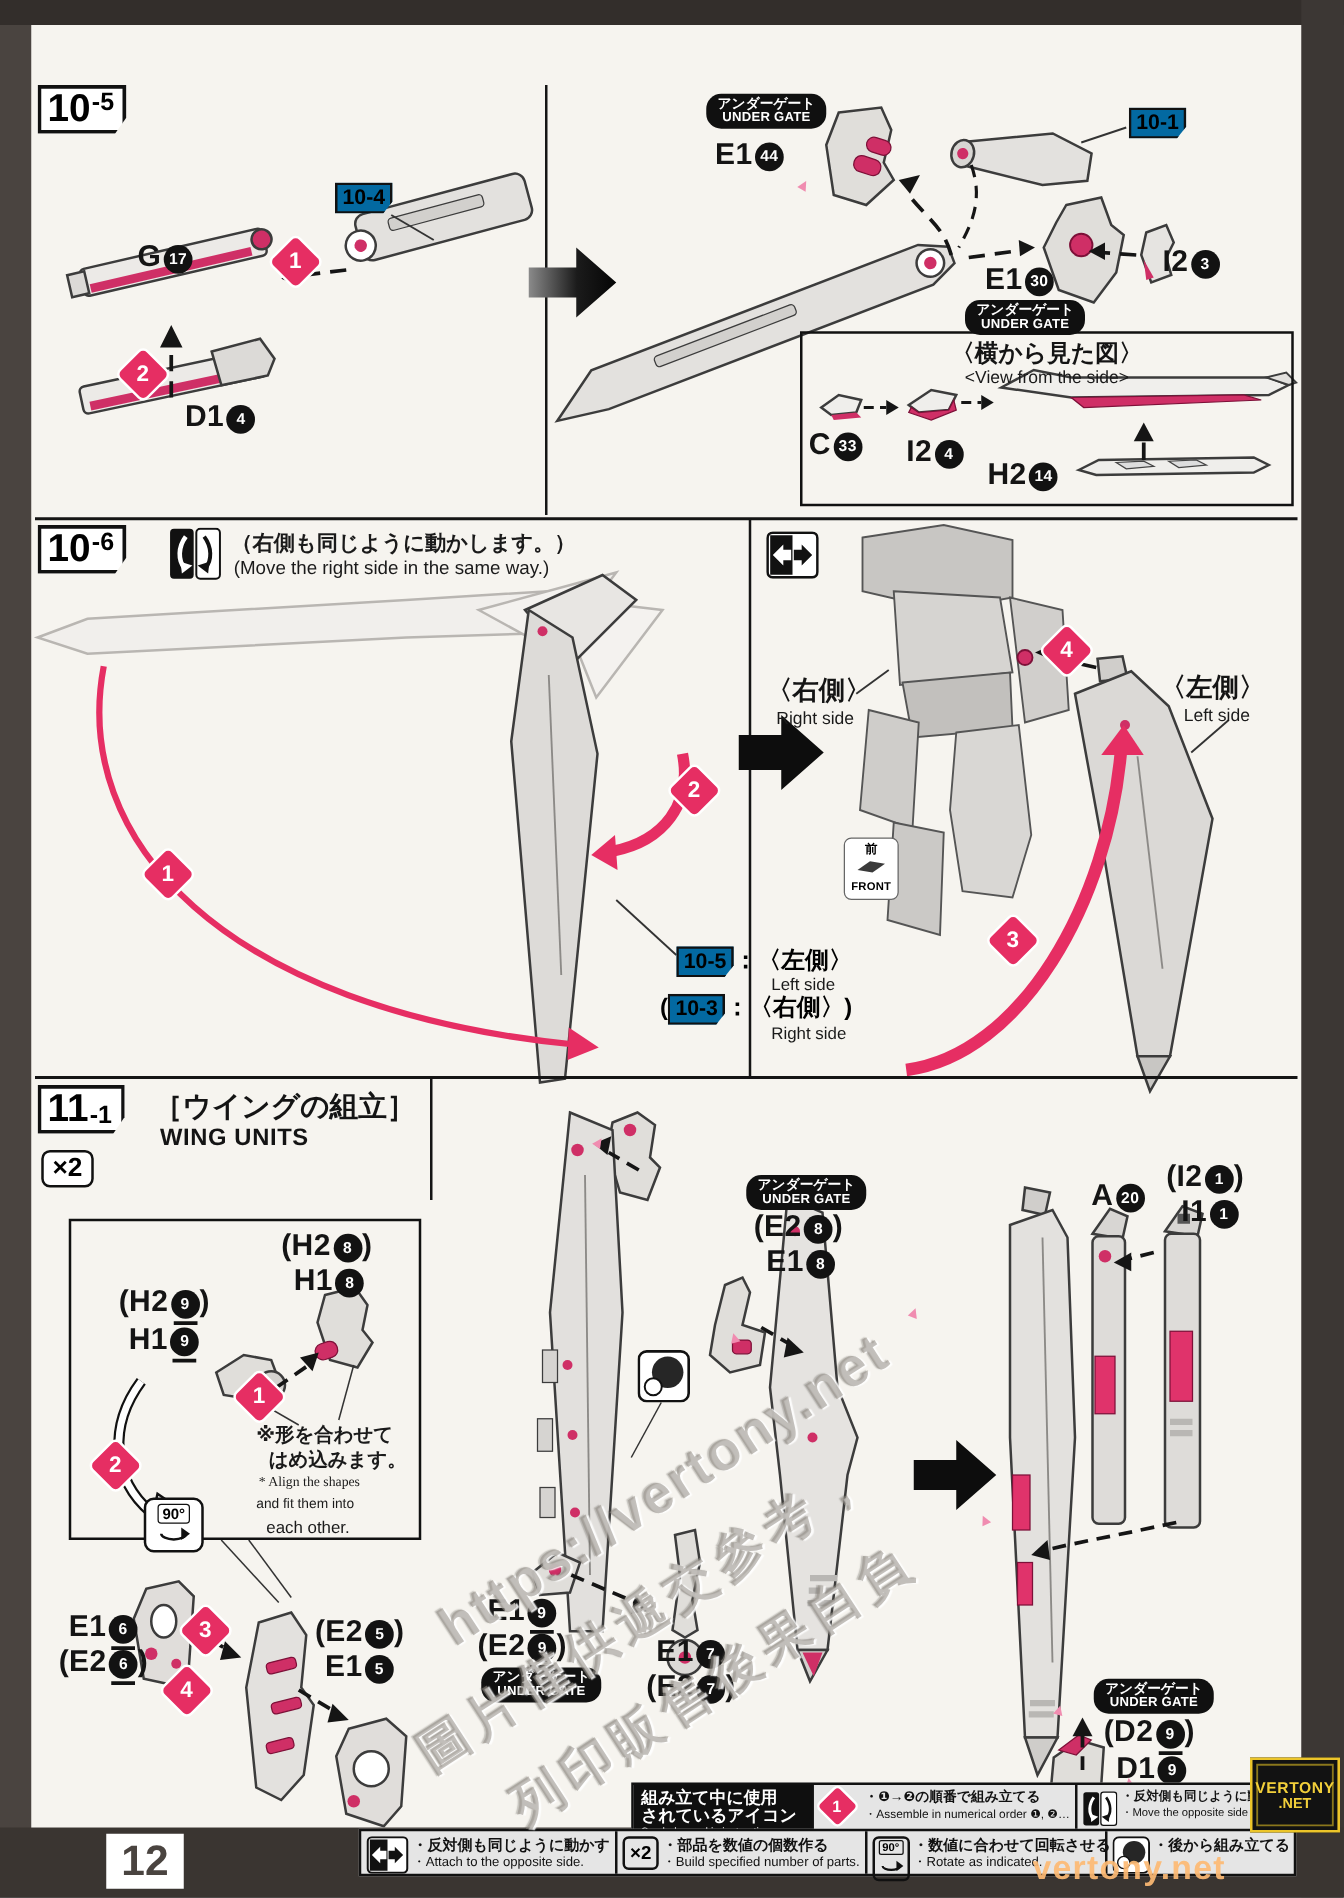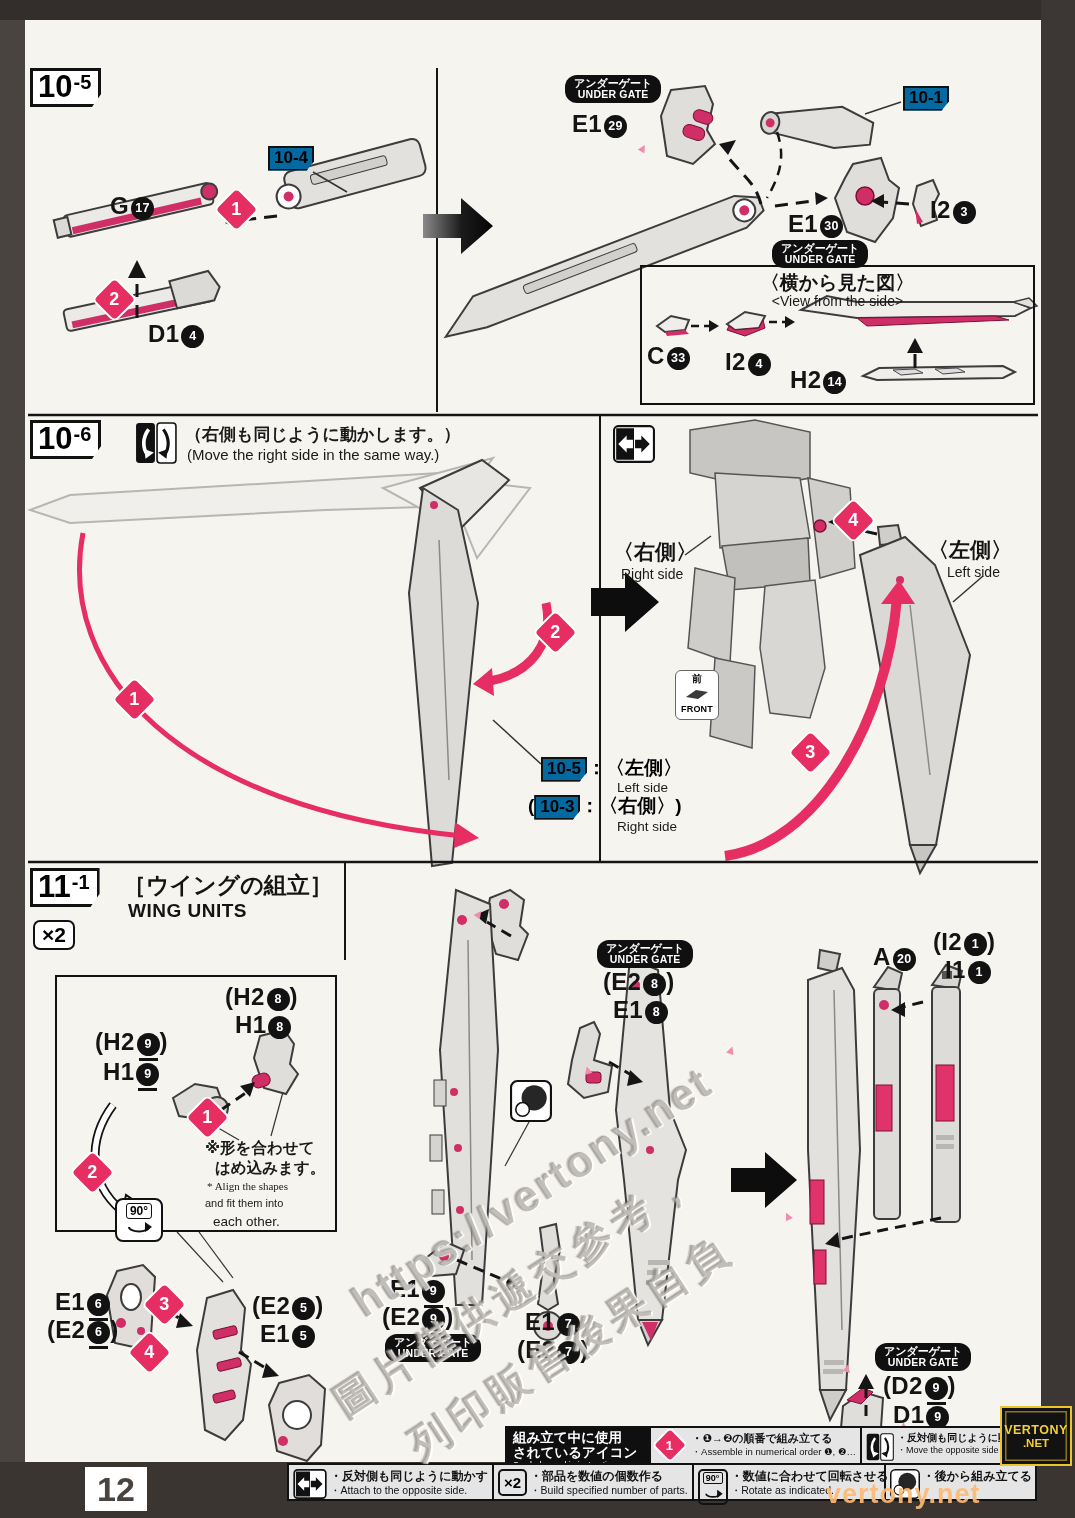--- a/index.html
+++ b/index.html
@@ -364,21 +364,21 @@
         <span>1</span>
       </div>
     <div class="dia" style="left:75px;top:265px;">
         <span>2</span>
       </div>
     <div class="plabel" style="left:123px;top:300px;"><span>D1</span><span class="pn">4</span></div>
     <div class="ugtag" style="left:540px;top:55px;">
         <span class="jp">アンダーゲート</span>
         <span class="en">UNDER GATE</span>
       </div>
-    <div class="plabel" style="left:547px;top:90px;"><span>E1</span><span class="pn">29</span></div>
+    <div class="plabel" style="left:547px;top:90px;"><span>E1</span><span class="pn">44</span></div>
     <div class="abs" style="left:878px;top:66px;"><span class="refbox">10-1</span></div>
     <div class="plabel" style="left:905px;top:176px;"><span>I2</span><span class="pn">3</span></div>
     <div class="plabel" style="left:763px;top:190px;"><span>E1</span><span class="pn">30</span></div>
     <div class="ugtag" style="left:747px;top:220px;">
         <span class="jp">アンダーゲート</span>
         <span class="en">UNDER GATE</span>
       </div>
     <div class="abs" style="left:615px;top:245px;width:395px;height:140px;border:2.5px solid #111;"></div>
     <div class="sideangle" style="left:615px;top:250px;width:395px;text-align:center;font-size:19px;">〈横から見た図〉</div>
     <div class="enote" style="left:615px;top:273px;width:395px;text-align:center;font-size:14px;">&lt;View from the side&gt;</div>
@@ -435,21 +435,21 @@
       <div class="fj">前</div>
       <svg width="26" height="12">
           <polygon points="2,9 12,2 24,4 14,11" fill="#3a3a3a"></polygon>
         </svg>
       <div class="fe">FRONT</div>
     </div>
     <div class="dia" style="left:771px;top:718px;">
         <span>3</span>
       </div>
 
-    <div class="shead" style="left:5px;top:848px;">
+    <div class="shead" style="left:5px;top:848px;align-items:flex-end;">
       <span class="big">11</span>
         <span class="sub">-1</span>
     </div>
     <div class="sideangle" style="left:98px;top:850px;font-size:23px;">［ウイングの組立］</div>
     <div class="sideangle" style="left:103px;top:880px;font-size:19px;letter-spacing:.5px;">WING UNITS</div>
     <div class="x2b" style="left:8px;top:900px;">×2</div>
     <div class="abs" style="left:30px;top:955px;width:282px;height:257px;border:2px solid #111;"></div>
     <div class="plabel" style="left:200px;top:963px;"><span>(H2</span><span class="pn">8</span><span>)</span></div>
     <div class="plabel" style="left:210px;top:991px;"><span>H1</span><span class="pn">8</span></div>
     <div class="plabel" style="left:70px;top:1008px;"><span>(H2</span><span class="pn u">9</span><span>)</span></div>

